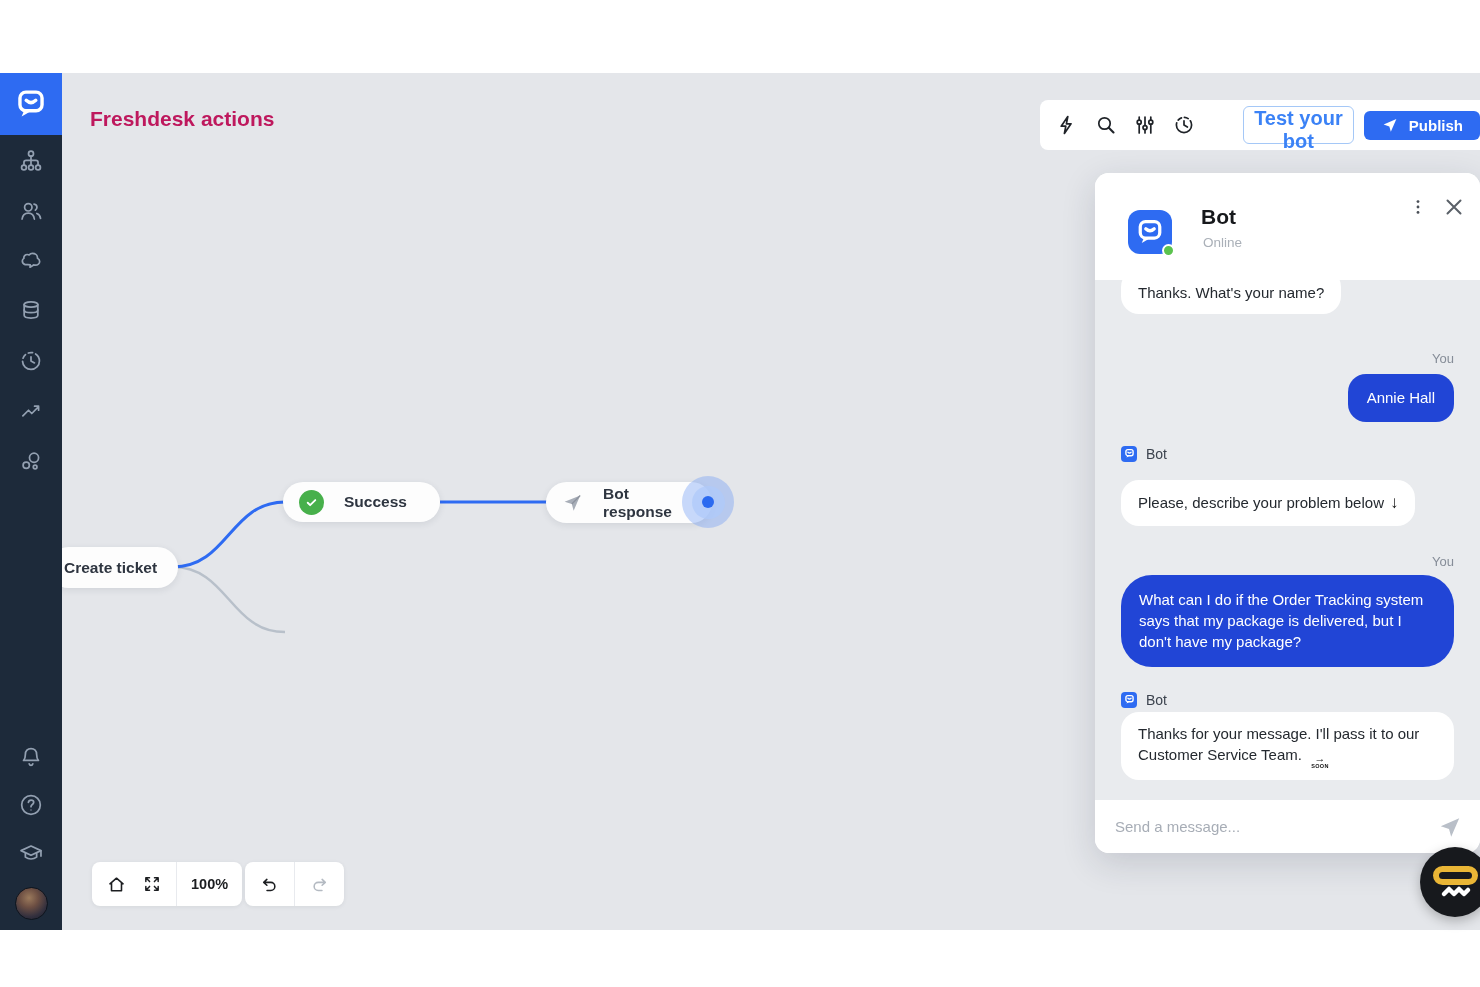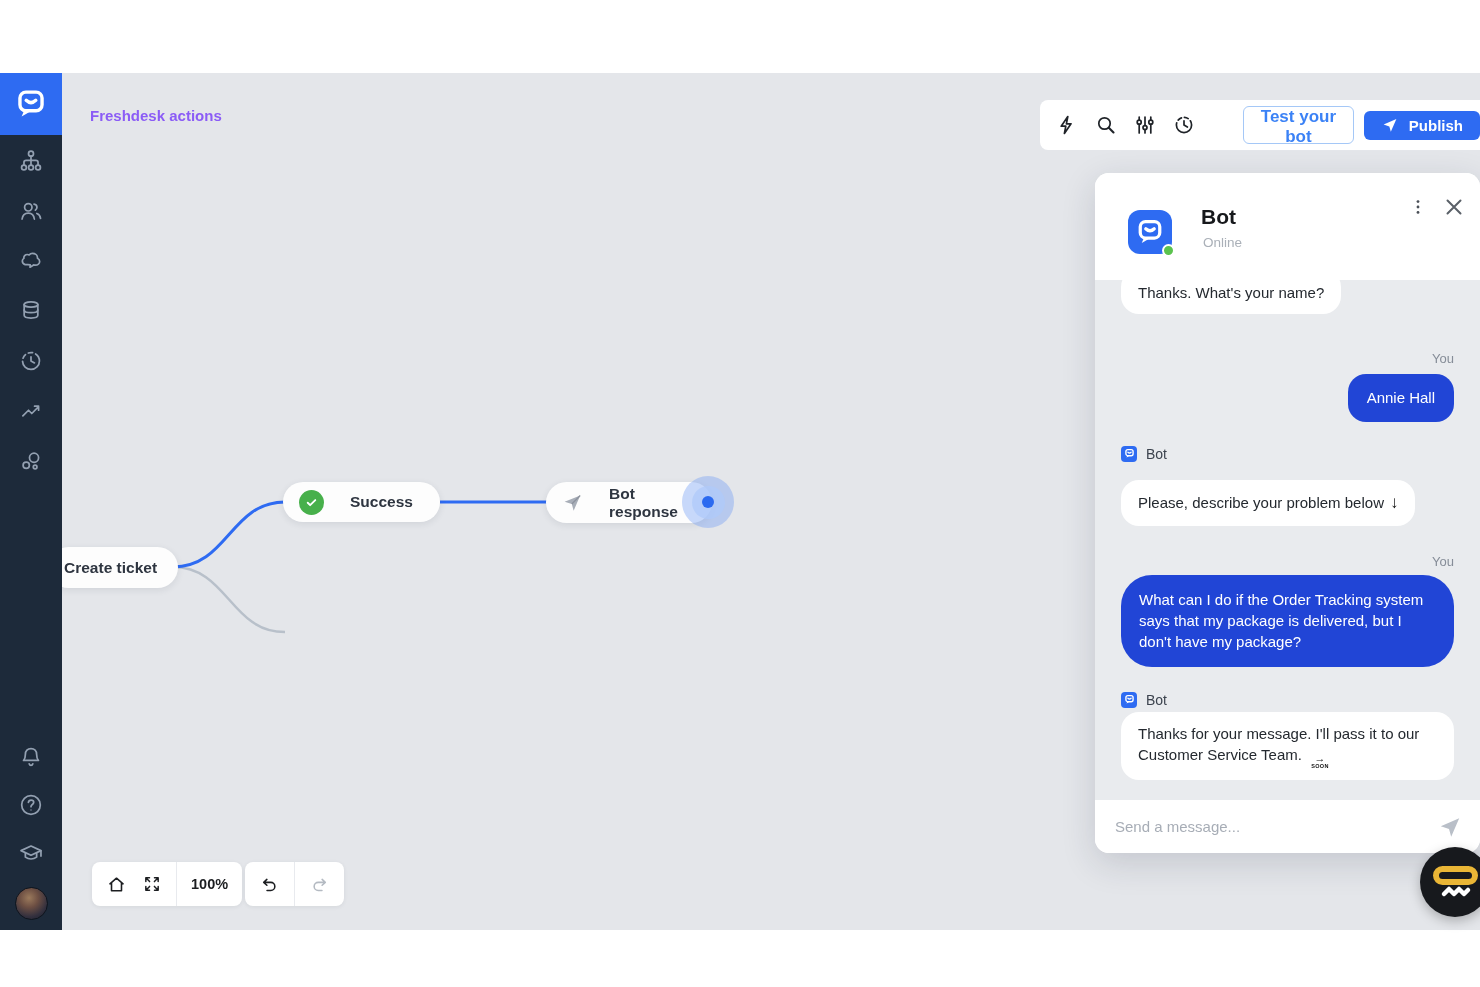--- a/index.html
+++ b/index.html
@@ -12,32 +12,32 @@
   .logo-tile { width:62px; height:62px; background:#2e6bf2; display:flex; align-items:center; justify-content:center; cursor:pointer; }
   .nav-icons { display:flex; flex-direction:column; align-items:center; gap:23px; padding-top:12px; }
   .nav-bottom { margin-top:auto; display:flex; flex-direction:column; align-items:center; gap:21px; padding-bottom:10px; }
   .side-ic { width:27px; height:27px; display:flex; align-items:center; justify-content:center; cursor:pointer; }
   .side-ic svg { stroke:#93a0b1; fill:none; stroke-width:1.6; stroke-linecap:round; stroke-linejoin:round; }
   .avatar-photo { width:33px; height:33px; border-radius:50%; cursor:pointer;
      background:radial-gradient(circle at 42% 32%, #9b7a5c 0%, #6d4f43 34%, #33303e 68%, #171c29 100%); border:1px solid #0e141d; }
 
   
   .canvas { position:absolute; left:62px; top:73px; width:1418px; height:857px; background:#e4e6ea; z-index:1; }
-  .page-title { position:absolute; left:90px; top:107px; font-size:15px; font-weight:700; color:#8b5cf6; z-index:15; }
+  .page-title { position:absolute; left:90px; top:107px; font-size:21px; font-weight:700; color:#be185d; z-index:15; }
 
   
   .toolbar { position:absolute; left:1040px; top:100px; width:440px; height:50px; background:#fff; border-radius:8px 0 0 8px; display:flex; align-items:center; padding-left:15px; z-index:20; }
   .tool-ic { width:24px; height:24px; margin-right:15px; display:flex; align-items:center; justify-content:center; cursor:pointer; }
   .tool-ic svg { stroke:#1f2328; fill:none; stroke-width:1.7; stroke-linecap:round; stroke-linejoin:round; }
-  .btn-test { margin-left:32px; height:38px; padding:0 8px; background:#fff; border:1.5px solid #a5c8f7; border-radius:6px; color:#3b82f6; font-weight:700; font-size:17px; cursor:pointer; font-family:inherit; }
+  .btn-test { margin-left:32px; height:38px; padding:0 8px; background:#fff; border:1.5px solid #a5c8f7; border-radius:6px; color:#3b82f6; font-weight:700; font-size:20px; cursor:pointer; font-family:inherit; }
   .btn-publish { margin-left:10px; height:29px; padding:0 17px; background:#2e6bf2; border:none; border-radius:6px; color:#fff; font-weight:700; font-size:15px; display:flex; align-items:center; gap:10px; cursor:pointer; font-family:inherit; }
 
   
   .connectors { position:absolute; left:0; top:0; z-index:4; pointer-events:none; }
-  .node { position:absolute; background:#fdfdfd; border-radius:21px; box-shadow:0 2px 7px rgba(40,50,70,.10); display:flex; align-items:center; padding:8px 16px; gap:26px; font-size:15.5px; font-weight:700; color:#2e3540; z-index:6; cursor:pointer; }
+  .node { position:absolute; background:#fdfdfd; border-radius:21px; box-shadow:0 2px 7px rgba(40,50,70,.10); display:flex; align-items:center; padding:8px 16px; gap:20px; font-size:15.5px; font-weight:700; color:#2e3540; z-index:6; cursor:pointer; }
   .n-create { left:48px; top:547px; width:130px; height:41px; }
   .n-success { left:283px; top:482px; width:157px; height:40px; }
   .n-failure { left:283px; top:612px; width:158px; height:41px; }
   .n-botresp { left:546px; top:482px; width:166px; height:41px; }
   .dot-ic { width:25px; height:25px; border-radius:50%; flex:0 0 auto; display:flex; align-items:center; justify-content:center; }
   .dot-green { background:#47b04b; } .dot-red { background:#d65745; }
   .halo { position:absolute; left:682px; top:476px; width:52px; height:52px; border-radius:50%; background:rgba(110,155,245,.38); display:flex; align-items:center; justify-content:center; z-index:7; cursor:pointer; }
   .halo-mid { width:33px; height:33px; border-radius:50%; background:rgba(175,202,250,.75); display:flex; align-items:center; justify-content:center; }
   .halo-dot { width:12px; height:12px; border-radius:50%; background:#2b6af0; }
 

